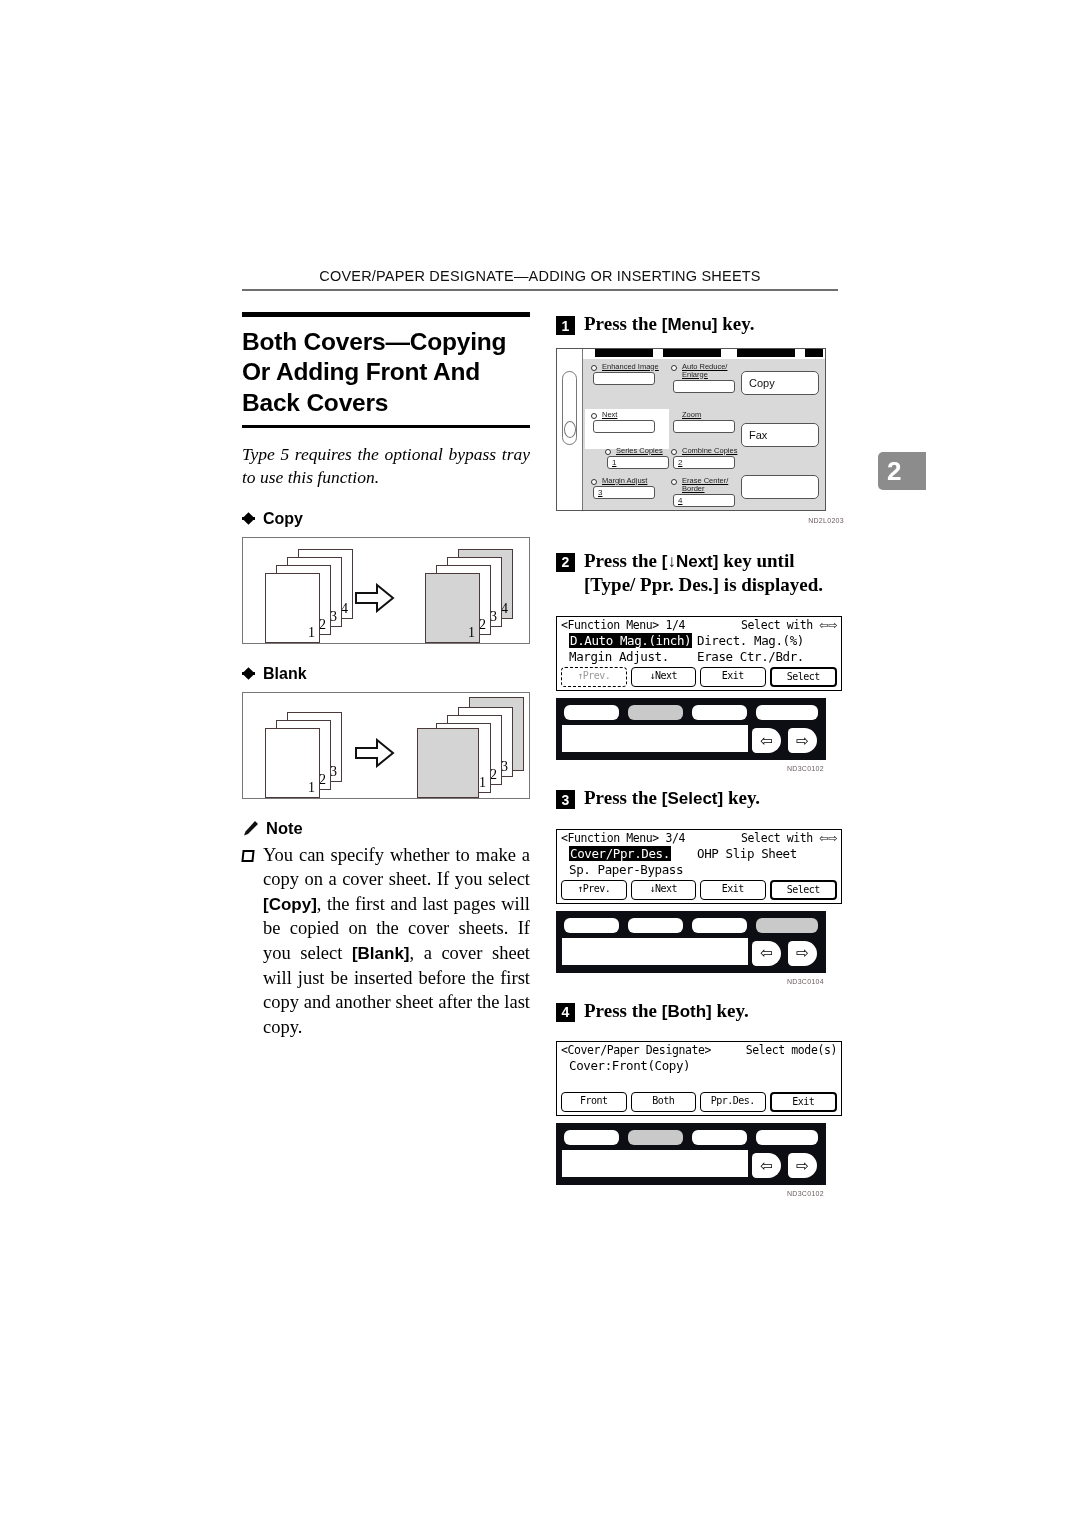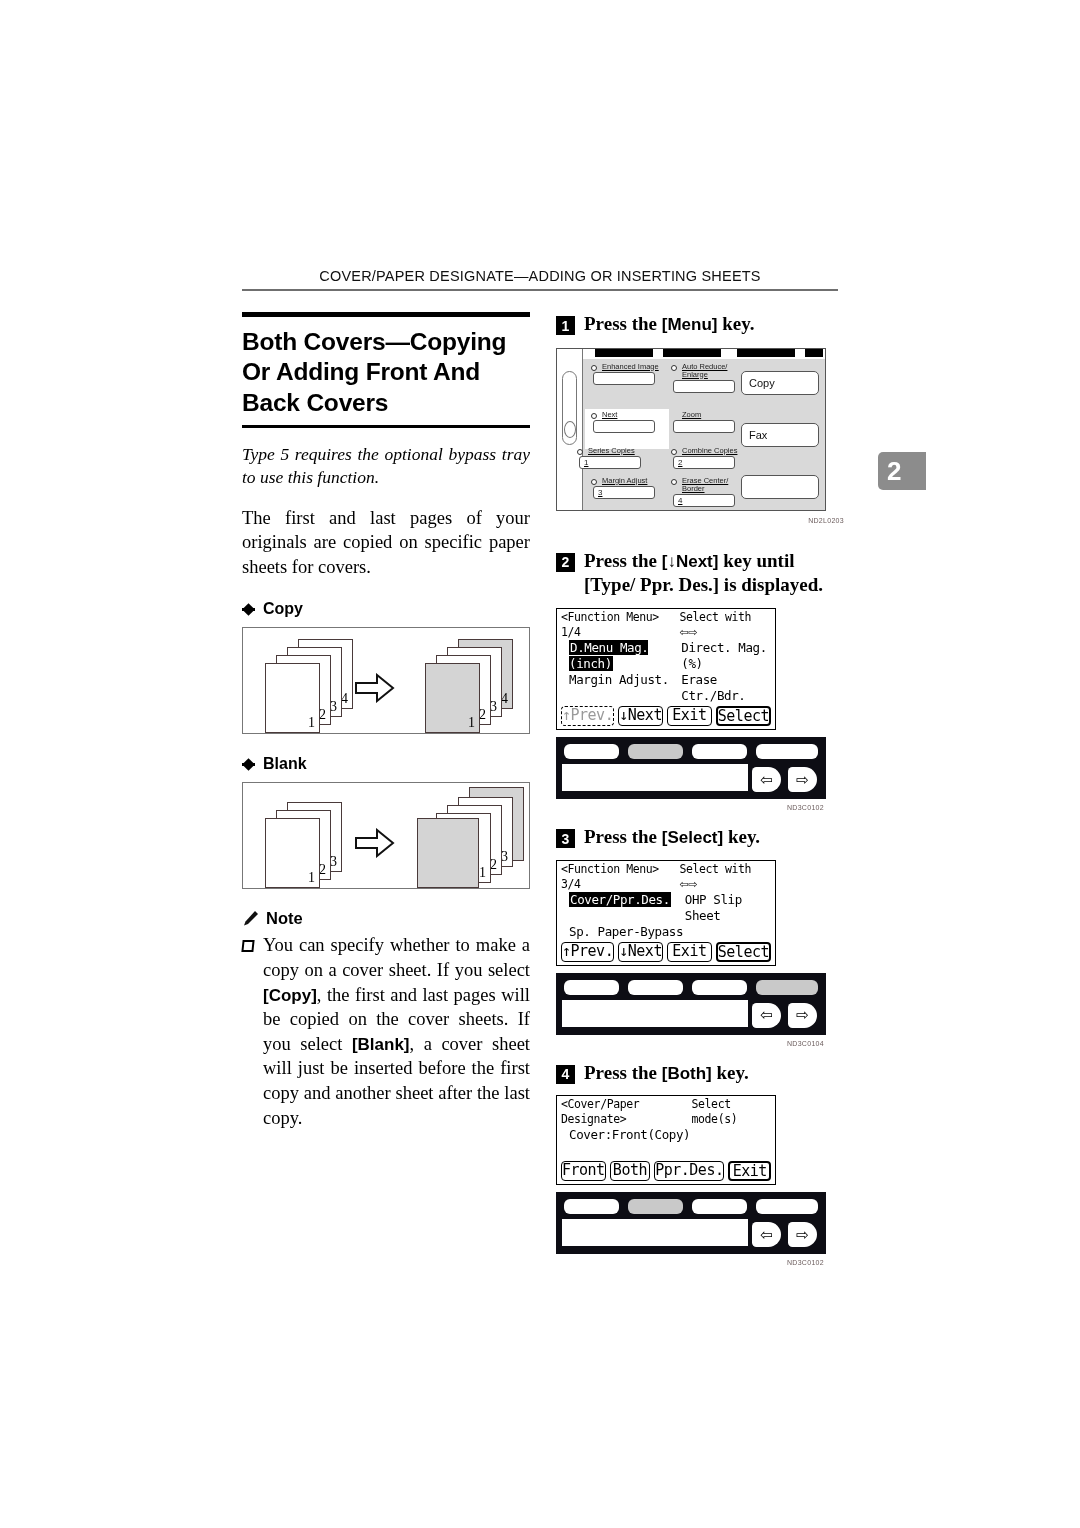--- a/index.html
+++ b/index.html
@@ -185,40 +185,40 @@
     padding-left:7px; line-height:22px; color:#111;
   }
   .fig-code {
     position:absolute; right:2px; bottom:-13px;
     font-family:"Liberation Sans", sans-serif; font-size:7px; color:#6b5c5c;
     letter-spacing:0.3px;
   }
 
   
   .lcd {
-    width:220px; border:1.5px solid #000; background:#fff;
+    width:286px; border:1.5px solid #000; background:#fff;
     font-family:"DejaVu Sans Mono", monospace;
-    margin-top:10px; position:relative;
+    margin-top:18px; position:relative;
   }
   .lcd-top {
     font-size:11.5px; line-height:15px; display:flex;
     justify-content:space-between; padding:1px 4px 0 4px; letter-spacing:-0.4px;
   }
   .lcd-line {
     font-size:12.5px; line-height:16px; padding-left:12px; letter-spacing:-0.4px;
     display:flex;
   }
   .lcd-line .c1 { width:128px; }
   .inv { background:#000; color:#fff; padding:0 1px; }
   .lcd-btns {
     display:flex; gap:4px; padding:2px 4px 3px 4px;
   }
   .lcd-btn {
     flex:1; border:1.4px solid #000; border-radius:4px; text-align:center;
-    font-size:15px; line-height:16px; letter-spacing:-0.5px;
+    font-size:10px; line-height:16px; letter-spacing:-0.5px;
     font-family:"DejaVu Sans Mono", monospace;
   }
   .lcd-btn.dash { border-style:dashed; color:#9a9a9a; }
   .lcd-btn.bold { border-width:2.4px; }
   .arrkeys { font-family:"DejaVu Sans", sans-serif; font-size:11px; }
 
   
   .softbar {
     width:270px; height:62px; background:#0d0d14; position:relative;
     margin-top:7px;
@@ -254,21 +254,20 @@
 
   <div class="chap-tab">2</div>
 
   <div class="col-left">
 
     <div class="title-rule-top"></div>
     <h1 class="sect-title">Both Covers—Copying Or Adding Front And Back Covers</h1>
     <div class="title-rule-bot"></div>
 
     <div class="ital-note">Type 5 requires the optional bypass tray to use this function.</div>
-    <div class="para">The first and last pages of your originals are copied on specific paper sheets for covers.</div>
 
     <div class="diamond-head">
       <span class="diamond"></span>
       <span>Copy</span>
     </div>
     <div class="illus-box">
 
       <div class="sheet" style="left:55px;top:11px;">
         <span class="snum">4</span>
       </div>
@@ -380,21 +379,21 @@
         <div class="kcell" style="left:34px;top:62px;">
           <span class="kled"></span>
           <div class="klabel">Next</div>
           <div class="kbtn"></div>
         </div>
         <div class="kcell" style="left:114px;top:62px;">
           <div class="klabel">Zoom</div>
           <div class="kbtn"></div>
         </div>
 
-        <div class="kcell" style="left:20px;top:98px;">
+        <div class="kcell" style="left:48px;top:98px;">
           <span class="kled"></span>
           <div class="klabel">Series Copies</div>
           <div class="kbtn">1</div>
         </div>
         <div class="kcell" style="left:114px;top:98px;">
           <span class="kled"></span>
           <div class="klabel">Combine Copies</div>
           <div class="kbtn">2</div>
         </div>
 
@@ -420,21 +419,21 @@
       <span class="step-num">2</span>
       <span class="step-txt"><span>Press the </span><span class="key">[↓Next]</span><span> key until [Type/ Ppr. Des.] is displayed.</span></span>
     </div>
 
     <div class="lcd">
       <div class="lcd-top">
         <span>&lt;Function Menu&gt; 1/4</span>
         <span><span>Select with</span> <span class="arrkeys">⇦⇨</span></span>
       </div>
       <div class="lcd-line">
-        <span class="c1"><span class="inv">D.Menu Mag.(inch)</span></span>
+        <span class="c1"><span class="inv">D.Auto Mag.(inch)</span></span>
         <span>Direct. Mag.(%)</span>
       </div>
       <div class="lcd-line">
         <span class="c1">Margin Adjust.</span>
         <span>Erase Ctr./Bdr.</span>
       </div>
       <div class="lcd-btns">
         <span class="lcd-btn dash">↑Prev.</span>
         <span class="lcd-btn">↓Next</span>
         <span class="lcd-btn">Exit</span>

